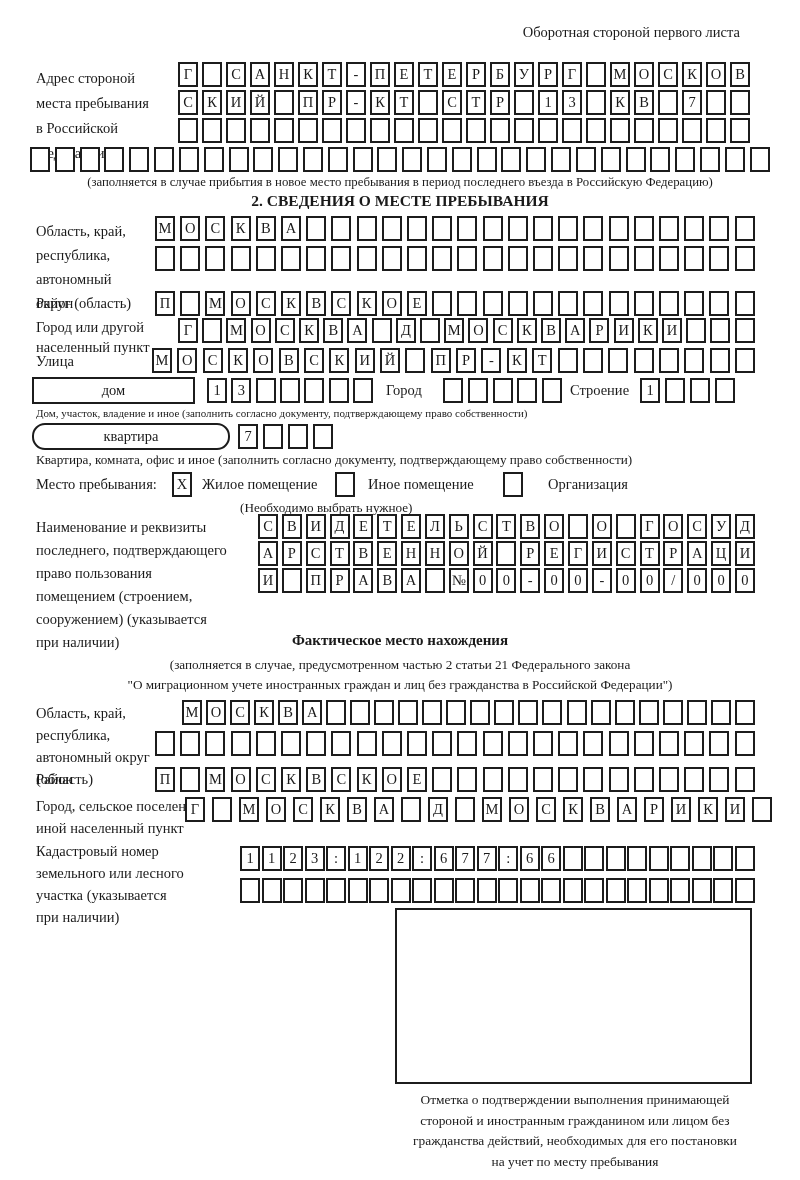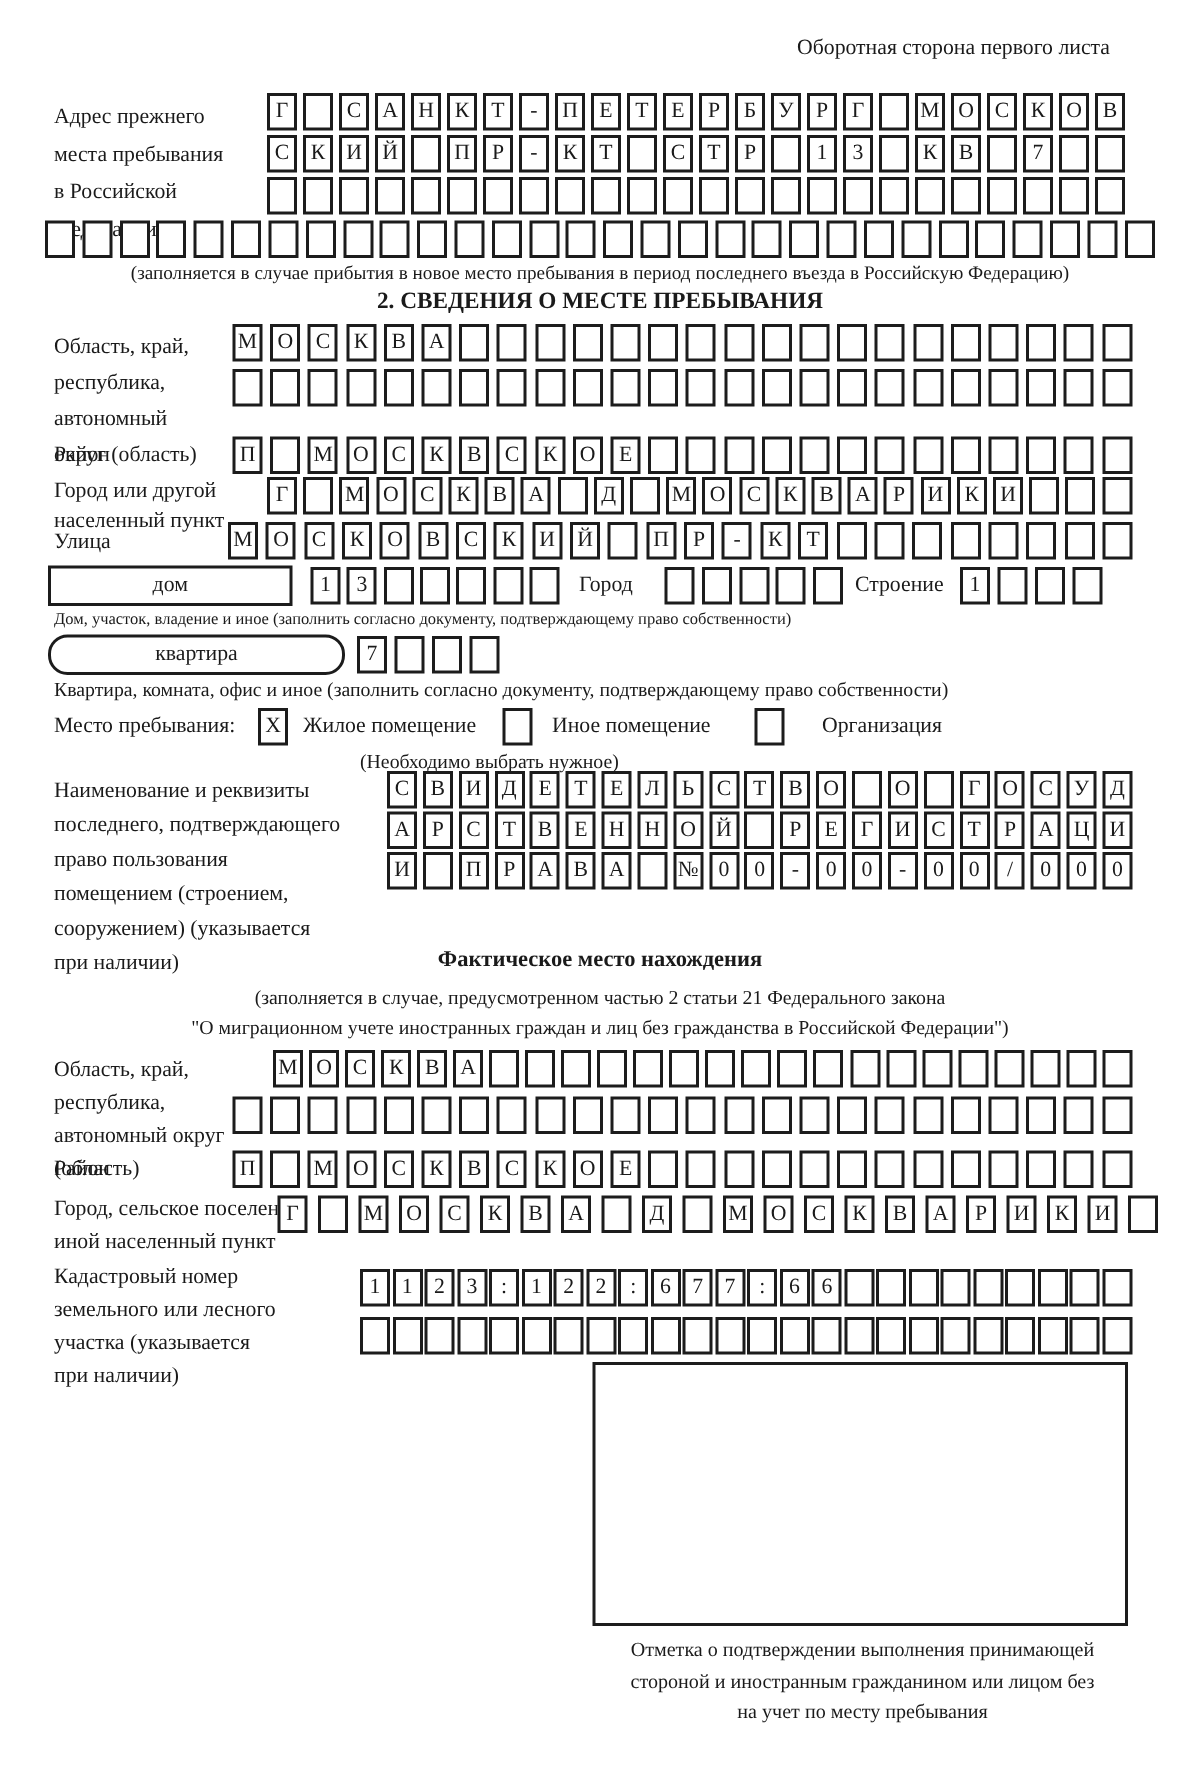--- a/index.html
+++ b/index.html
@@ -24,24 +24,24 @@
   .title{font-weight:bold;font-size:15.5px;}
   .labelcol div{font-size:14.5px;}
   .bigbox{box-sizing:border-box;border:2px solid #1c1c1c;background:#fff;}
   .caption{font-size:13.4px;line-height:20.5px;text-align:center;}
 </style>
 </head>
 <body>
 
 <div id="page">
 
-  <div class="abs lbl" style="top:25px;left:370px;width:370px;text-align:right;">Оборотная сторона первого листа</div>
+  <div class="abs lbl" style="top:25px;left:370px;width:370px;text-align:right;">Оборотная стороной первого листа</div>
 
   <div class="abs labelcol" style="top:66px;left:36px;line-height:25px;">
-    <div>Адрес прежнего</div>
+    <div>Адрес стороной</div>
     <div>места пребывания</div>
     <div>в Российской</div>
     <div>Федерации</div>
   </div>
   <div class="char-row" style="top:62px;left:178px;width:572px;">
       <span class="cbox">Г</span>
       <span class="cbox"></span>
       <span class="cbox">С</span>
       <span class="cbox">А</span>
       <span class="cbox">Н</span>
@@ -604,16 +604,17 @@
       <span class="cbox"></span>
       <span class="cbox"></span>
       <span class="cbox"></span>
       <span class="cbox"></span>
     </div>
 
   <div class="abs bigbox" style="top:908px;left:395px;width:357px;height:176px;"></div>
   <div class="abs caption" style="top:1090px;left:385px;width:380px;">
     <div>Отметка о подтверждении выполнения принимающей</div>
     <div>стороной и иностранным гражданином или лицом без</div>
+    <div>гражданства действий, необходимых для его постановки</div>
     <div>на учет по месту пребывания</div>
   </div>
 
 </div>
 
 </body></html>

